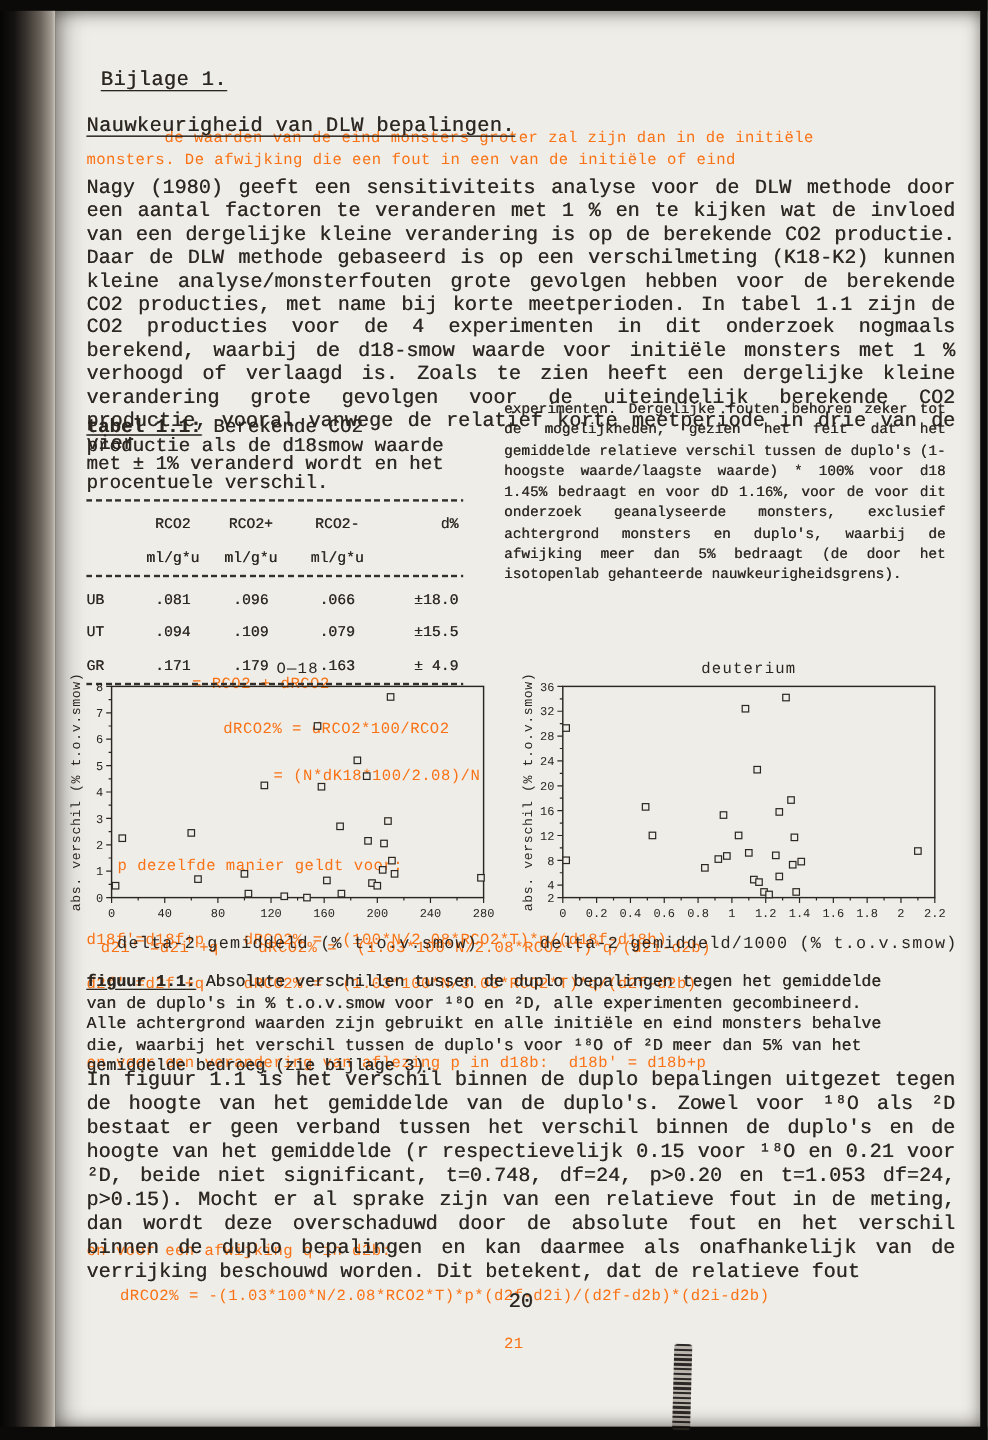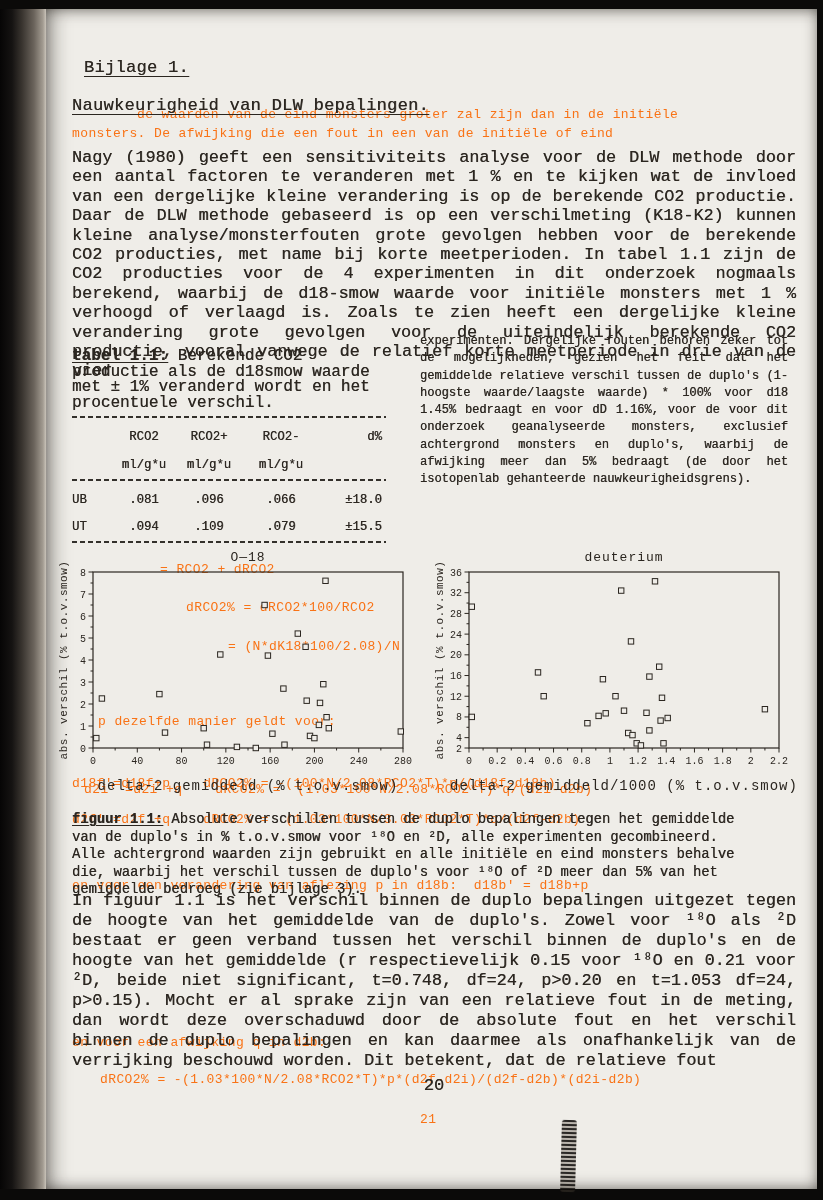--- a/index.html
+++ b/index.html
@@ -121,20 +121,27 @@
             <span>.096</span>
             <span>.066</span>
             <span>±18.0</span>
           </div>
           <div class="t-grid">
             <span>UT</span>
             <span>.094</span>
             <span>.109</span>
             <span>.079</span>
             <span>±15.5</span>
+          </div>
+          <div class="t-grid">
+            <span>GR</span>
+            <span>.171</span>
+            <span>.179</span>
+            <span>.163</span>
+            <span>± 4.9</span>
           </div>
         </div>
       <div class="dash"></div>
     </div>
 
     <div class="body colright ink">experimenten. Dergelijke fouten behoren zeker tot de mogelijkheden, gezien het feit dat het gemiddelde relatieve verschil tussen de duplo's (1-hoogste waarde/laagste waarde) * 100% voor d18 1.45% bedraagt en voor dD 1.16%, voor de voor dit onderzoek geanalyseerde monsters, exclusief achtergrond monsters en duplo's, waarbij de afwijking meer dan 5% bedraagt (de door het isotopenlab gehanteerde nauwkeurigheidsgrens).</div>
 
     <div class="chart c0"><svg width="372" height="252" viewBox="0 0 372 252">
           <g>
             <rect x="37" y="26" width="310" height="176" fill="none" stroke="#2b2620" stroke-width="1.2"></rect>

